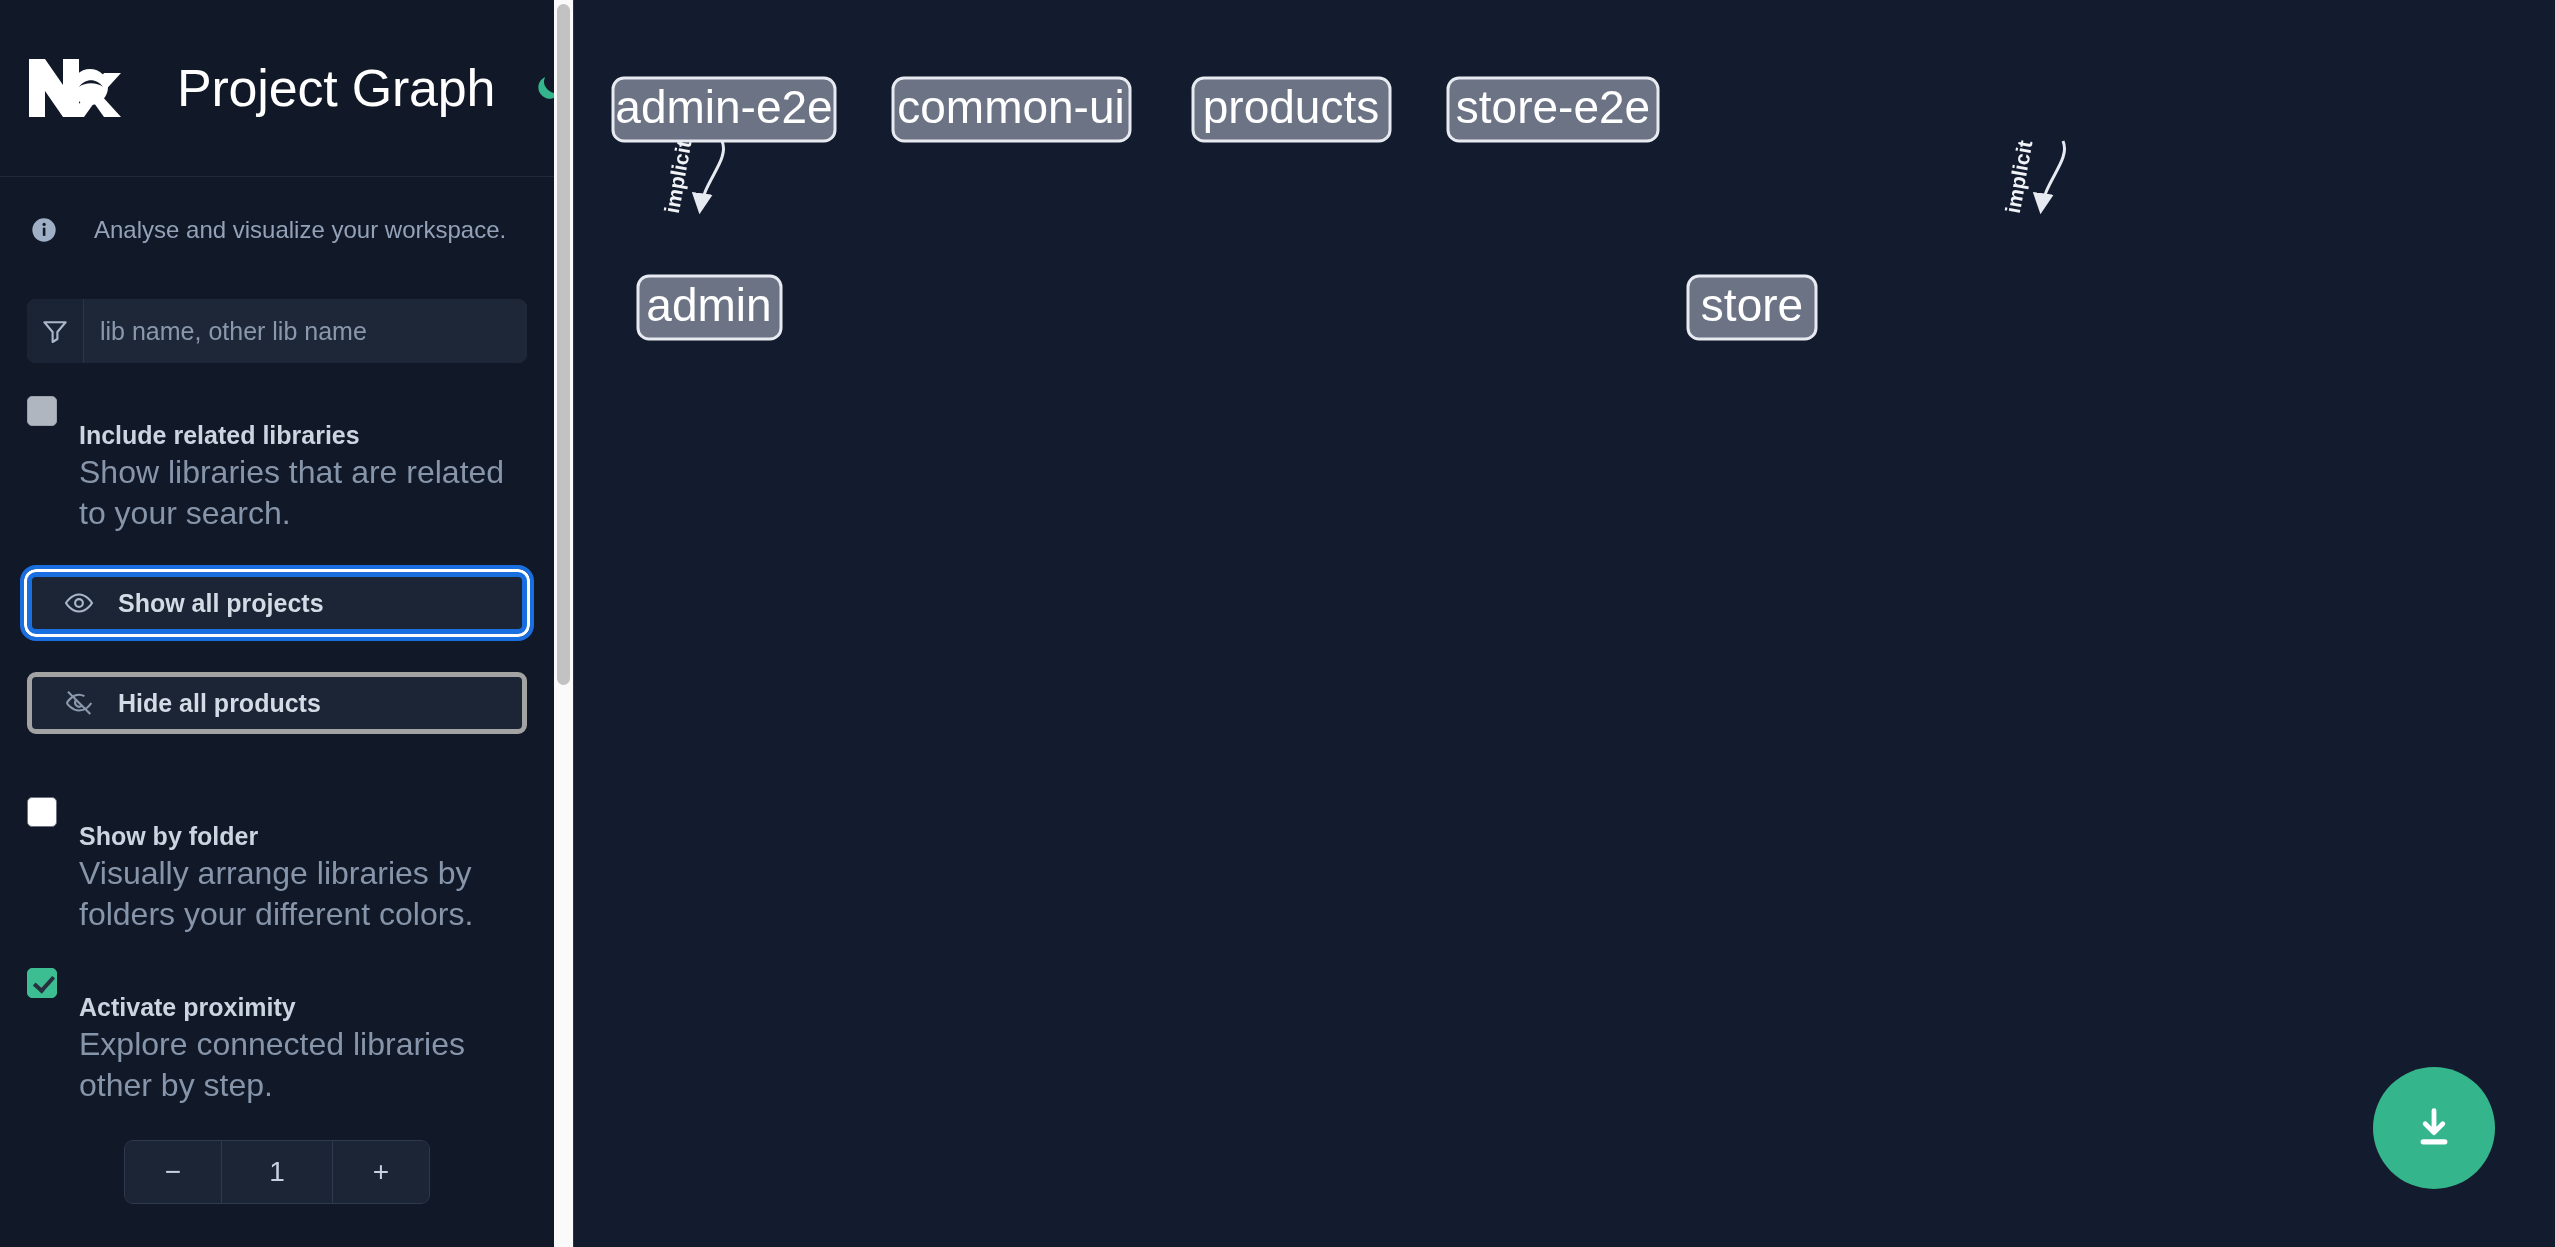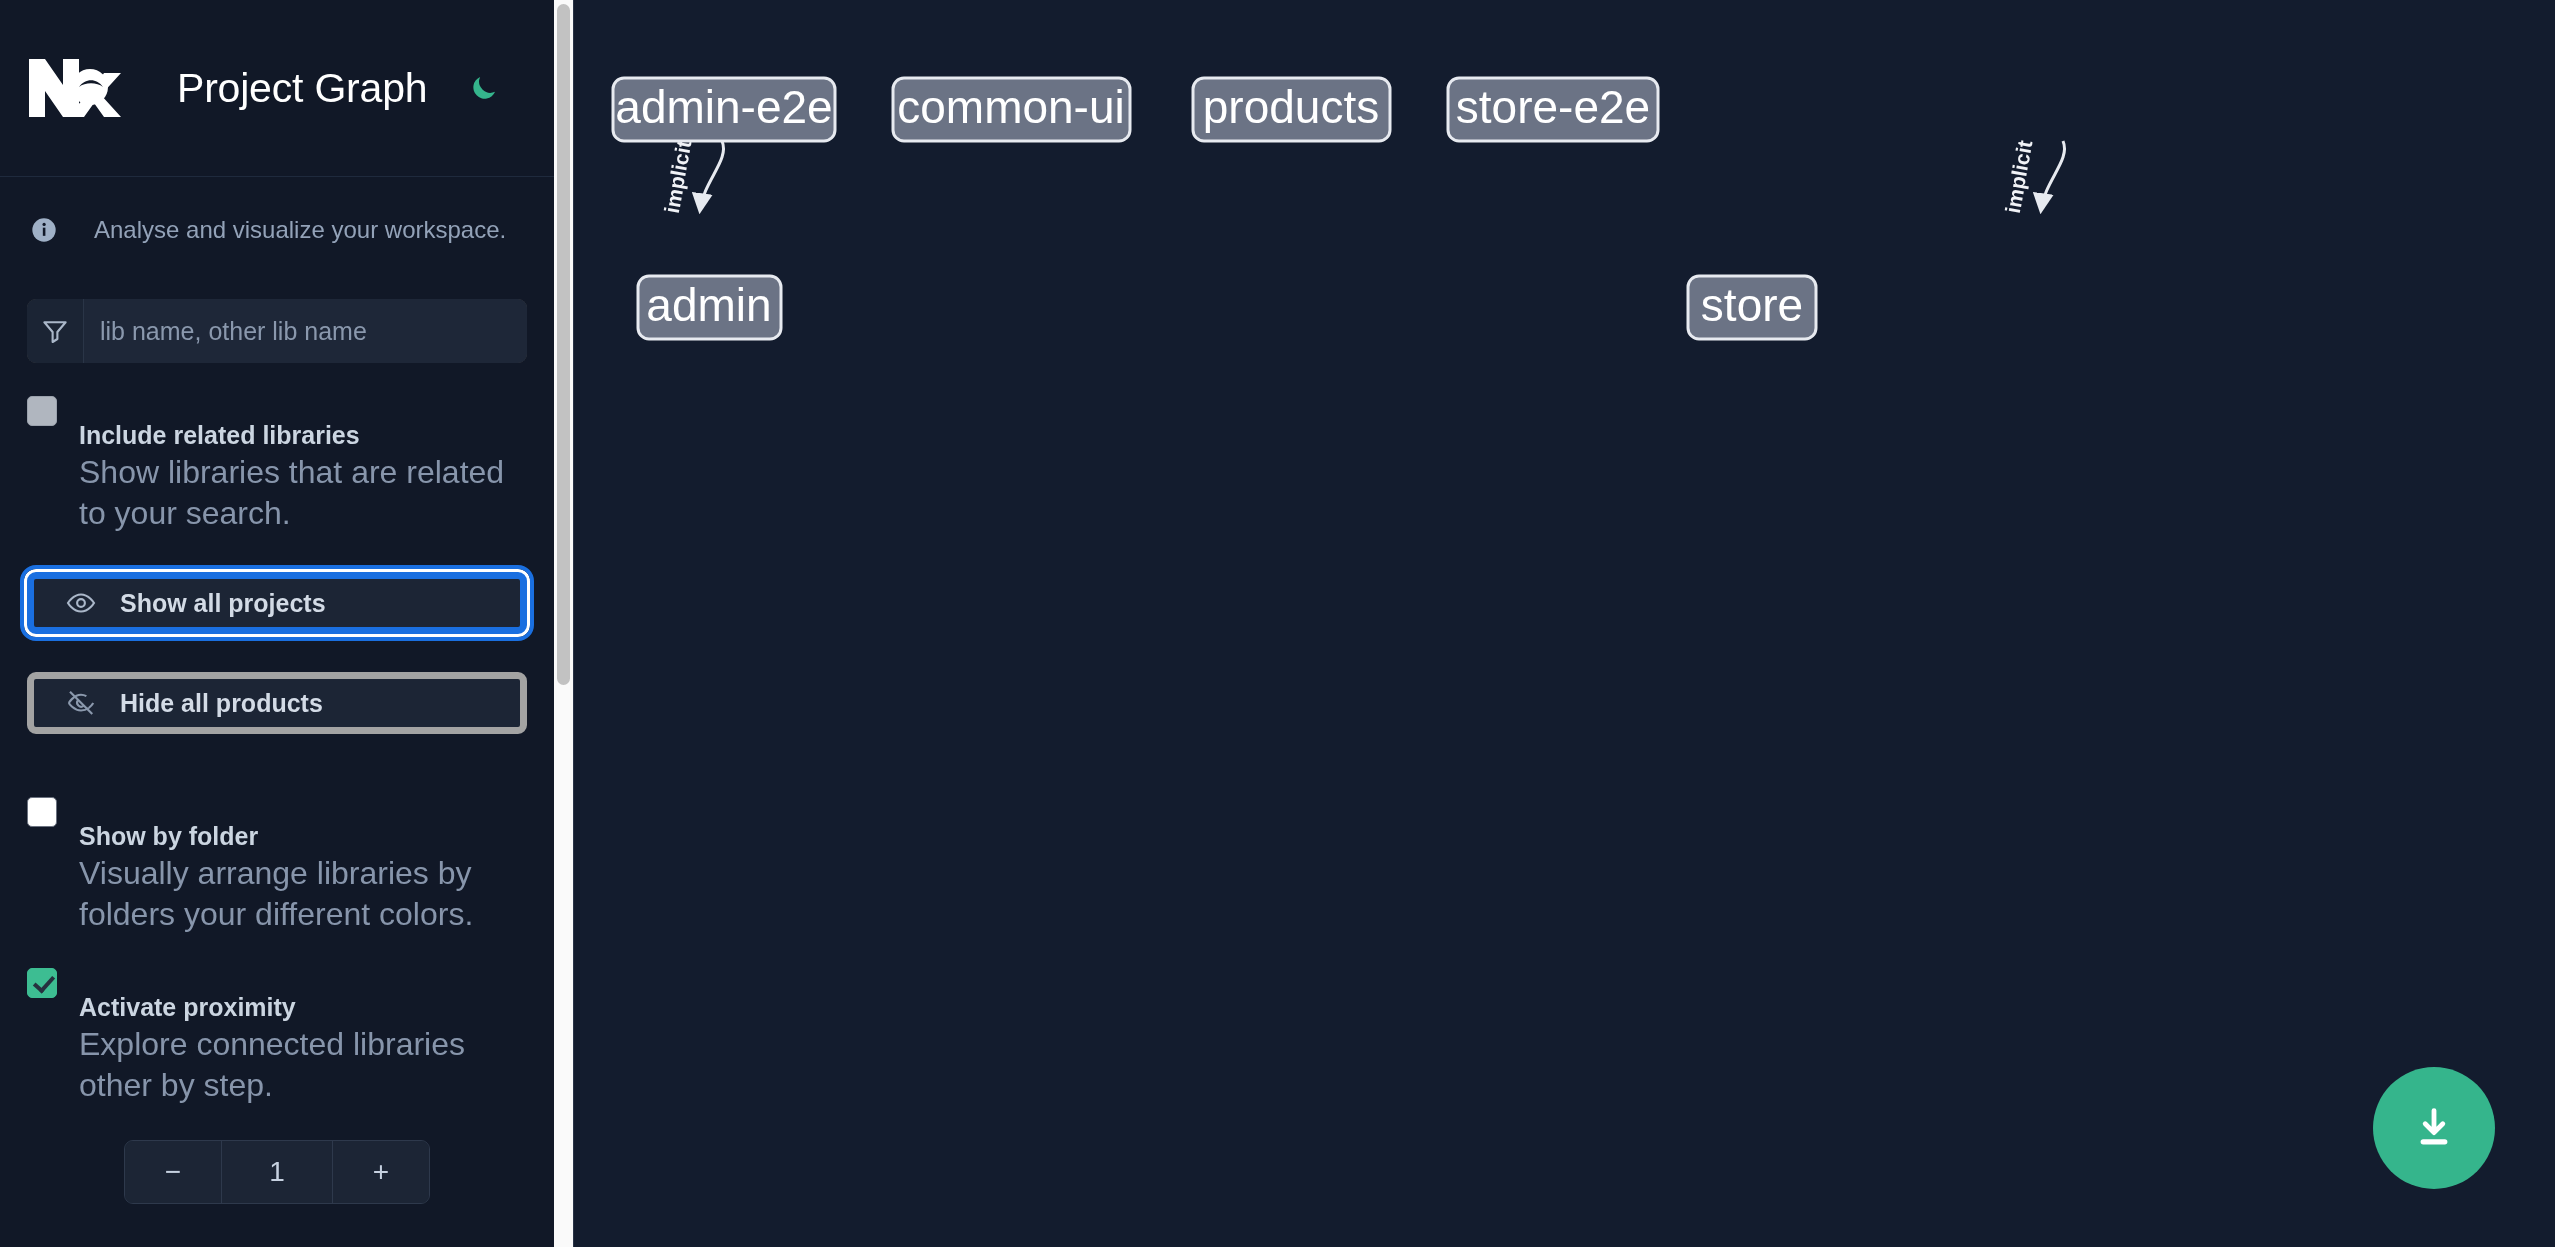--- a/index.html
+++ b/index.html
@@ -32,21 +32,21 @@
   .sidebar-header {
     height: 177px;
     display: flex;
     align-items: center;
     padding-left: 27px;
     border-bottom: 1px solid #1f2a3d;
   }
   .nx-logo { width: 96px; height: 62px; flex: 0 0 auto; }
   .app-title {
     color: #ffffff;
-    font-size: 41px;
+    font-size: 52px;
     font-weight: 400;
     margin-left: 54px;
     letter-spacing: -0.2px;
     white-space: nowrap;
   }
   .theme-toggle {
     margin-left: 38px;
     width: 38px; height: 38px;
     display: flex; align-items: center; justify-content: center;
     cursor: pointer;
@@ -135,21 +135,21 @@
     line-height: 41px;
     max-width: 450px;
   }
 
   
   .action-btn {
     height: 62px;
     width: 100%;
     margin-top: 38px;
     background: #1c2535;
-    border: 7px solid #a3a3a3;
+    border: 5px solid #a3a3a3;
     border-radius: 9px;
     display: flex;
     align-items: center;
     padding-left: 30px;
     cursor: pointer;
     color: #d3dbe6;
     font-size: 25px;
     font-weight: bold;
     position: relative;
   }

